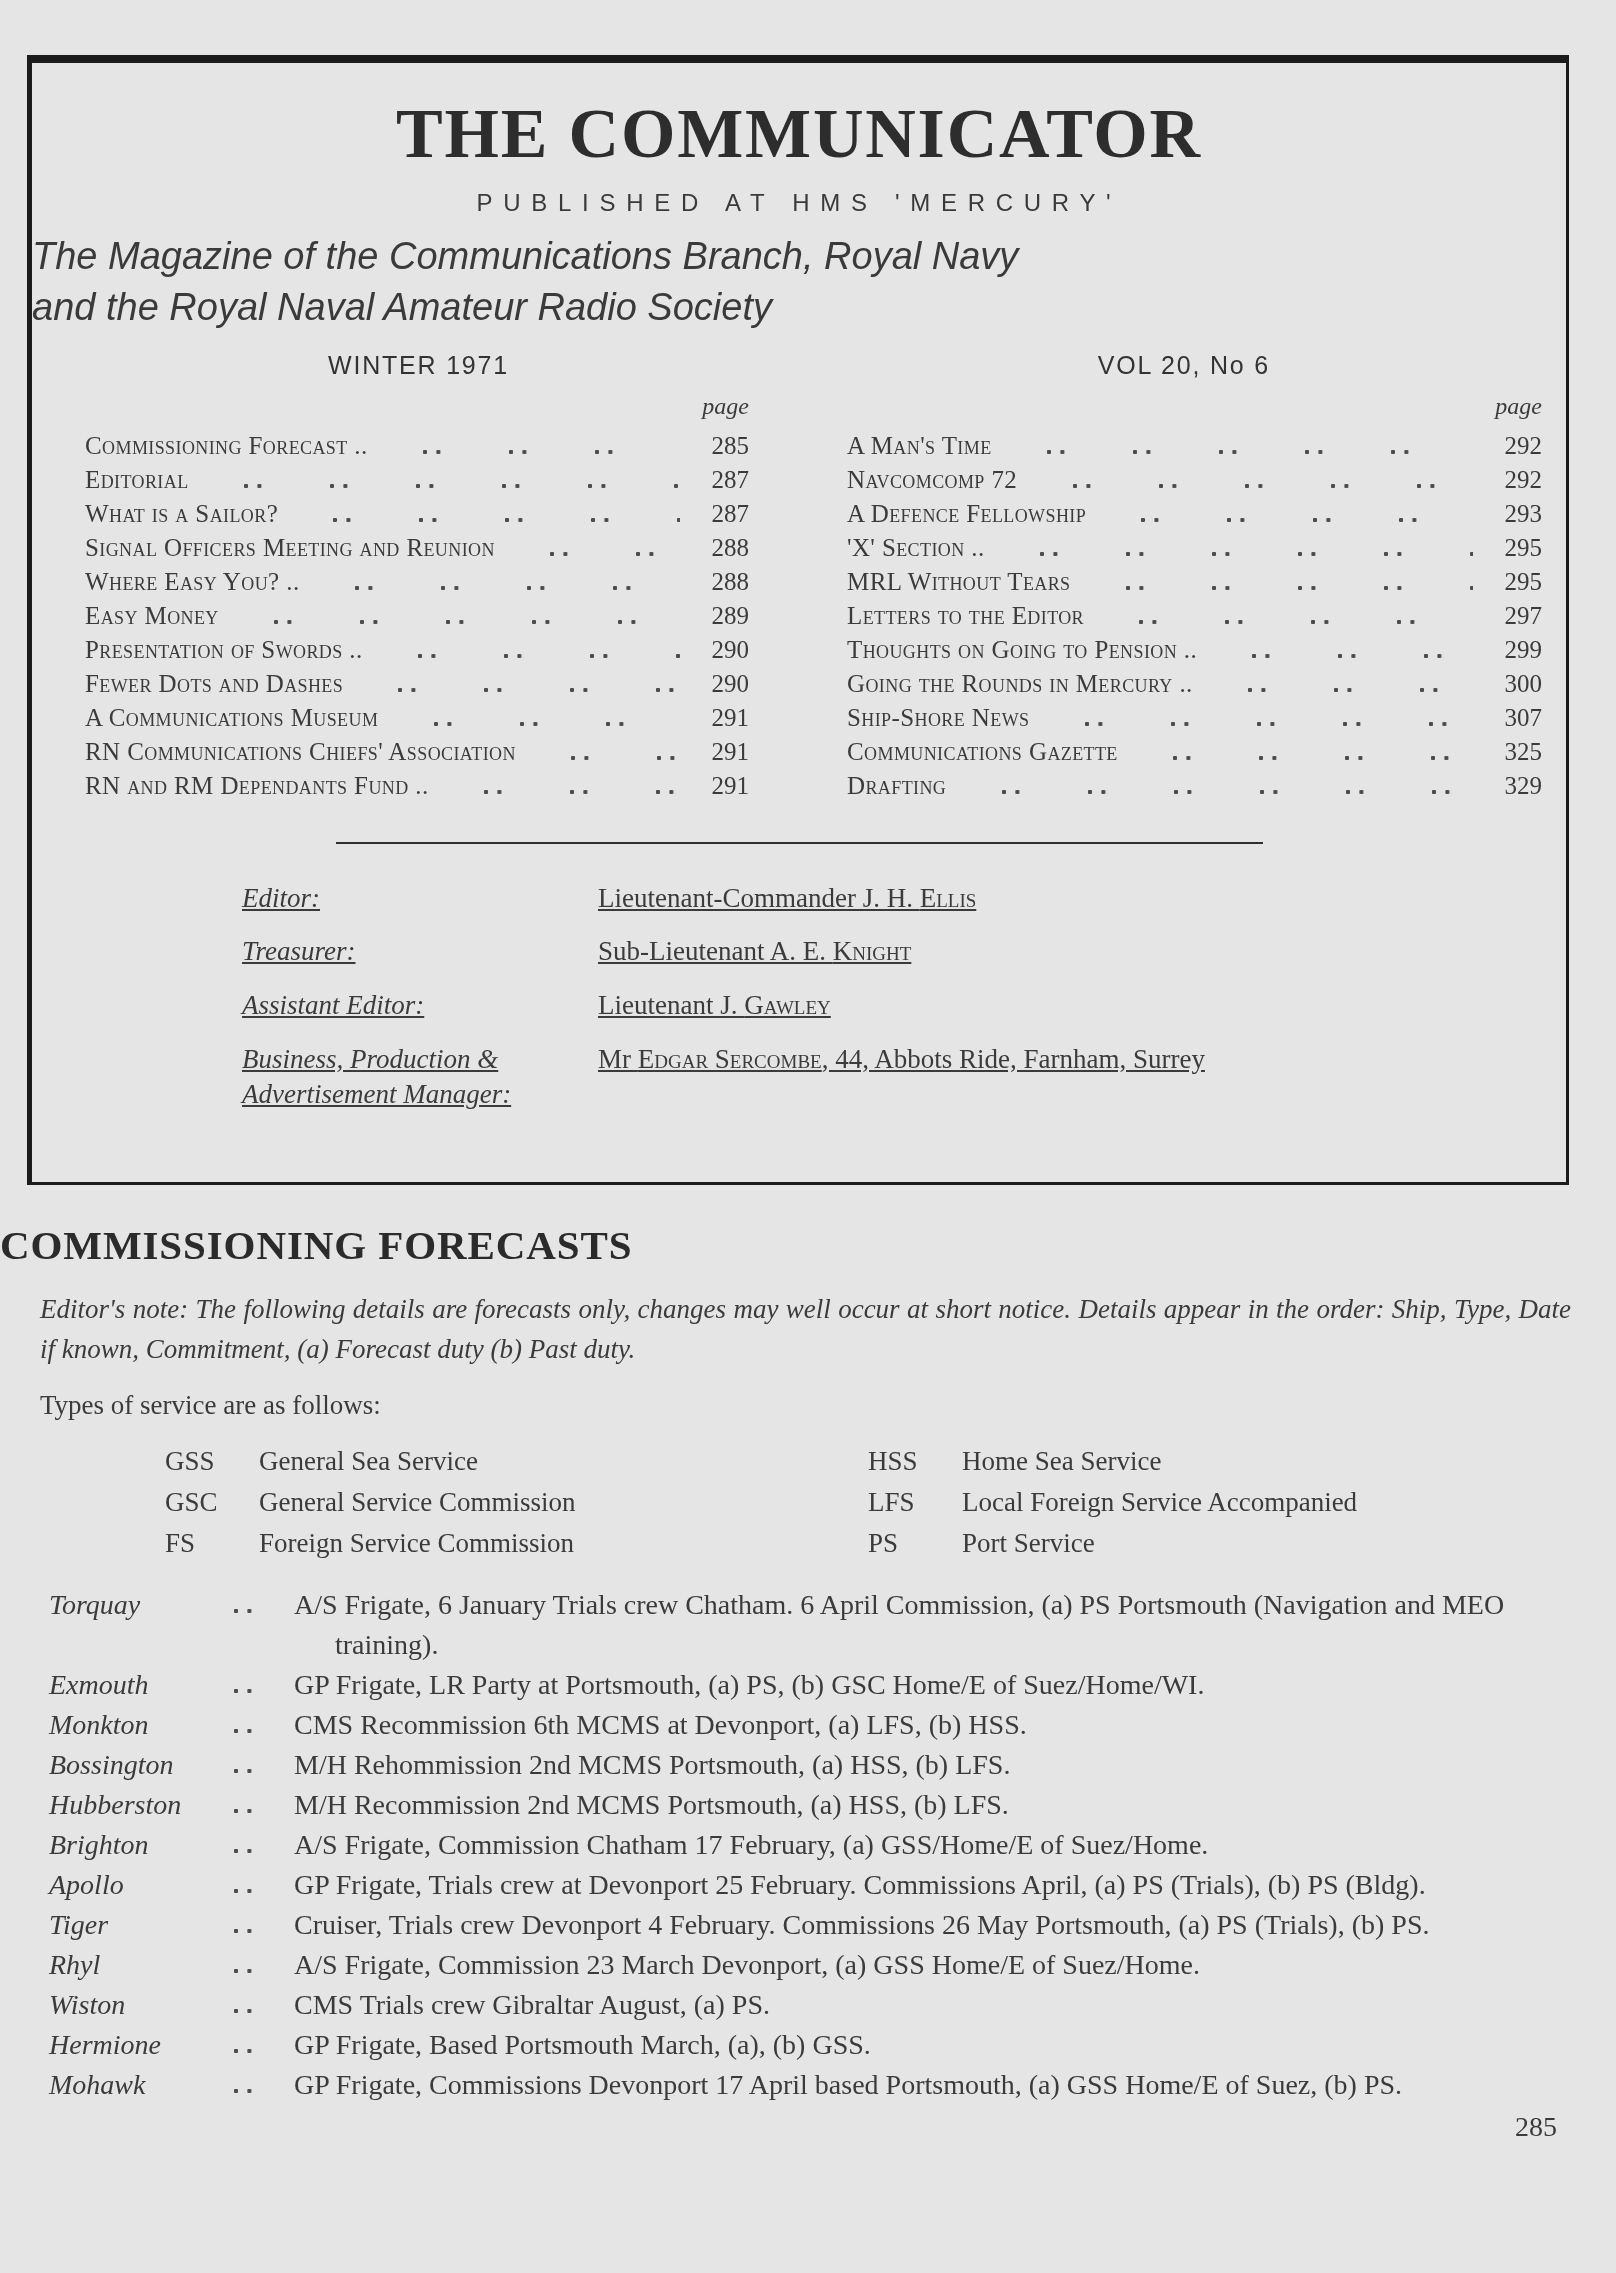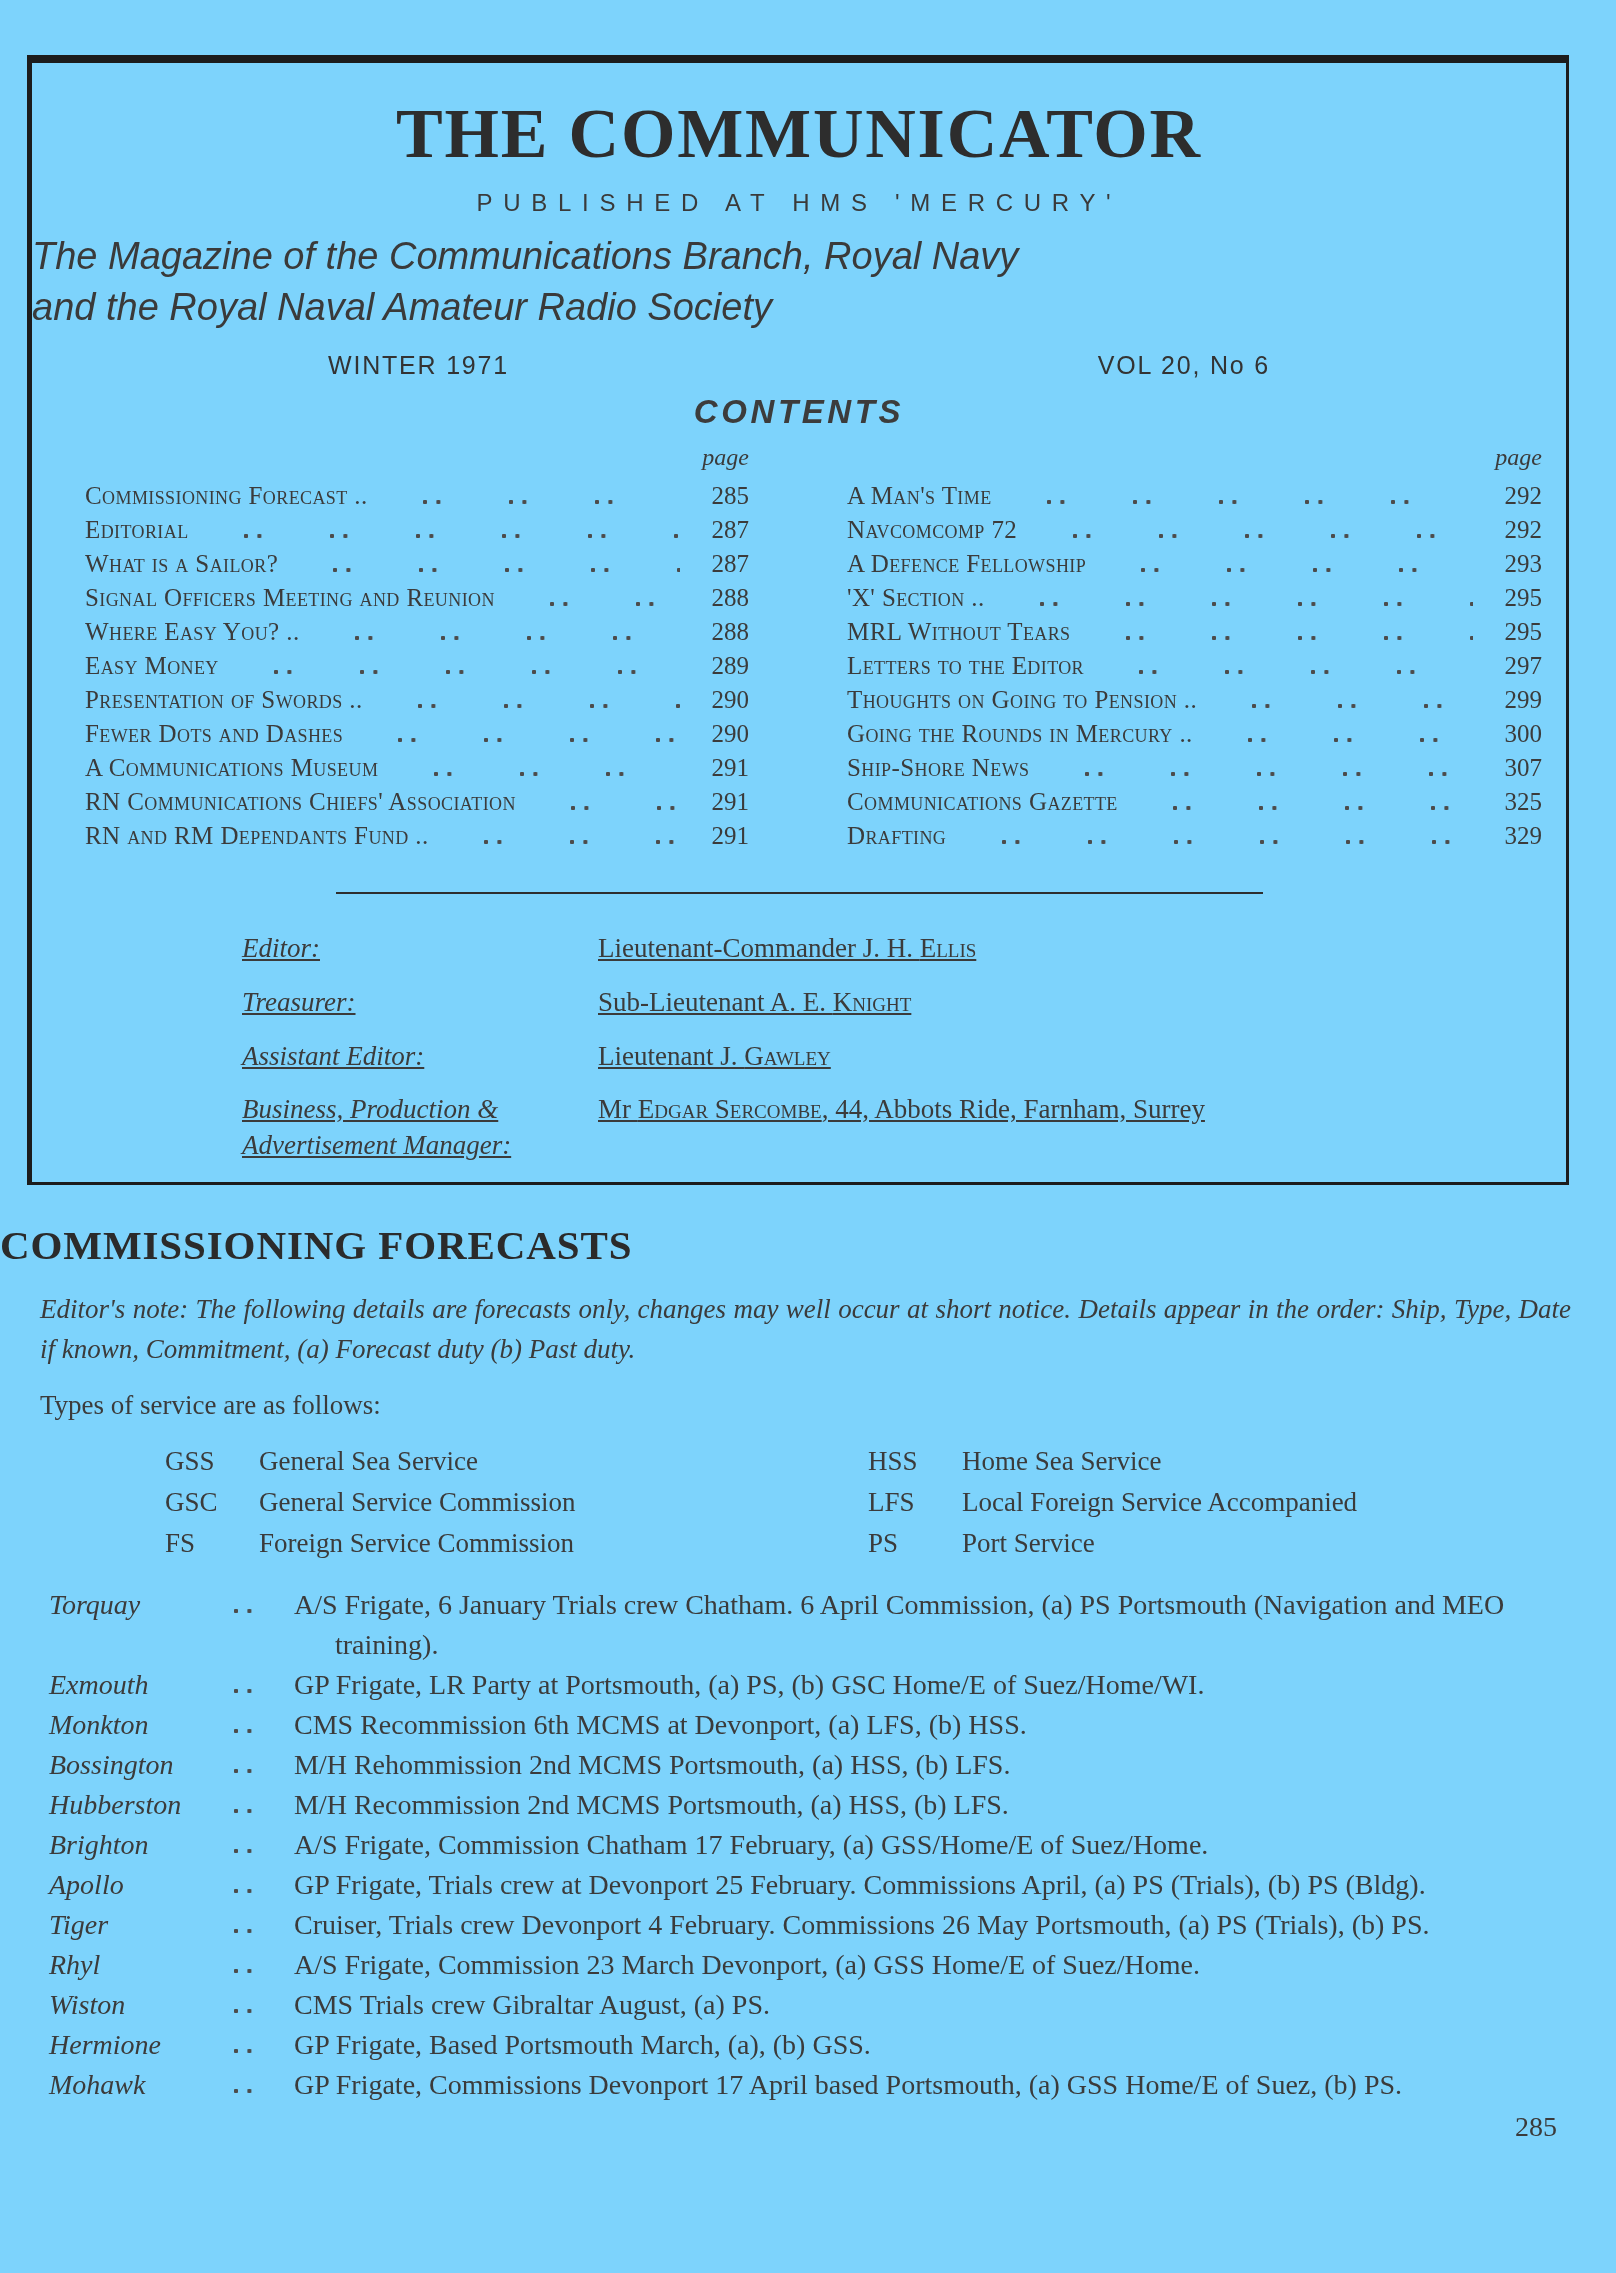--- a/index.html
+++ b/index.html
@@ -1,18 +1,18 @@
 <!DOCTYPE html>
 <html style="font-size:14.3px"><head>
 <meta charset="utf-8">
 <style>
   html,body { margin:0; padding:0; }
   .page {
     position:relative; width:1616px; height:2273px;
-    background:#7dd3fc; color:#333;
+    background:#e5e5e5; color:#333;
     font-family:"Liberation Serif", serif;
     overflow:hidden;
   }
   
   .box {
     box-sizing:border-box;
     margin:55px 48px 0 27px;
     width:1542px; height:1130px;
     border:3.6px solid #1c1c1c;
     border-top-width:8px;
@@ -118,21 +118,20 @@
 
   <div class="box">
     <div class="m-title">THE COMMUNICATOR</div>
     <div class="m-pub">PUBLISHED AT HMS 'MERCURY'</div>
     <div class="m-sub m-sub1">The Magazine of the Communications Branch, Royal Navy</div>
     <div class="m-sub">and the Royal Naval Amateur Radio Society</div>
     <div class="m-issue-row">
       <span>WINTER 1971</span>
       <span>VOL 20, No 6</span>
     </div>
-    <div class="m-contents">CONTENTS</div>
 
     <div class="toc-wrap">
       <div class="toc-col left">
         <div class="toc-pagehead">page</div>
         <div class="toc-row">
             <span class="toc-title">Commissioning Forecast ..</span>
             <span class="leader"></span>
             <span class="toc-page">285</span>
           </div>
         <div class="toc-row">

